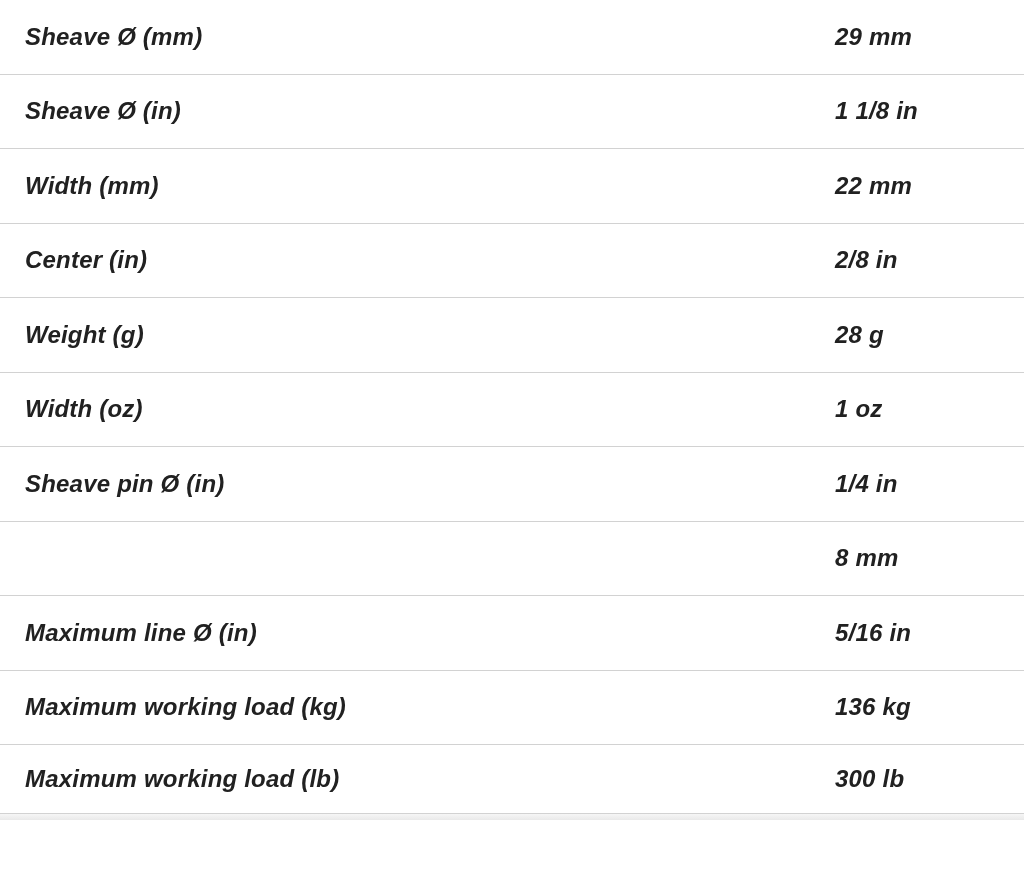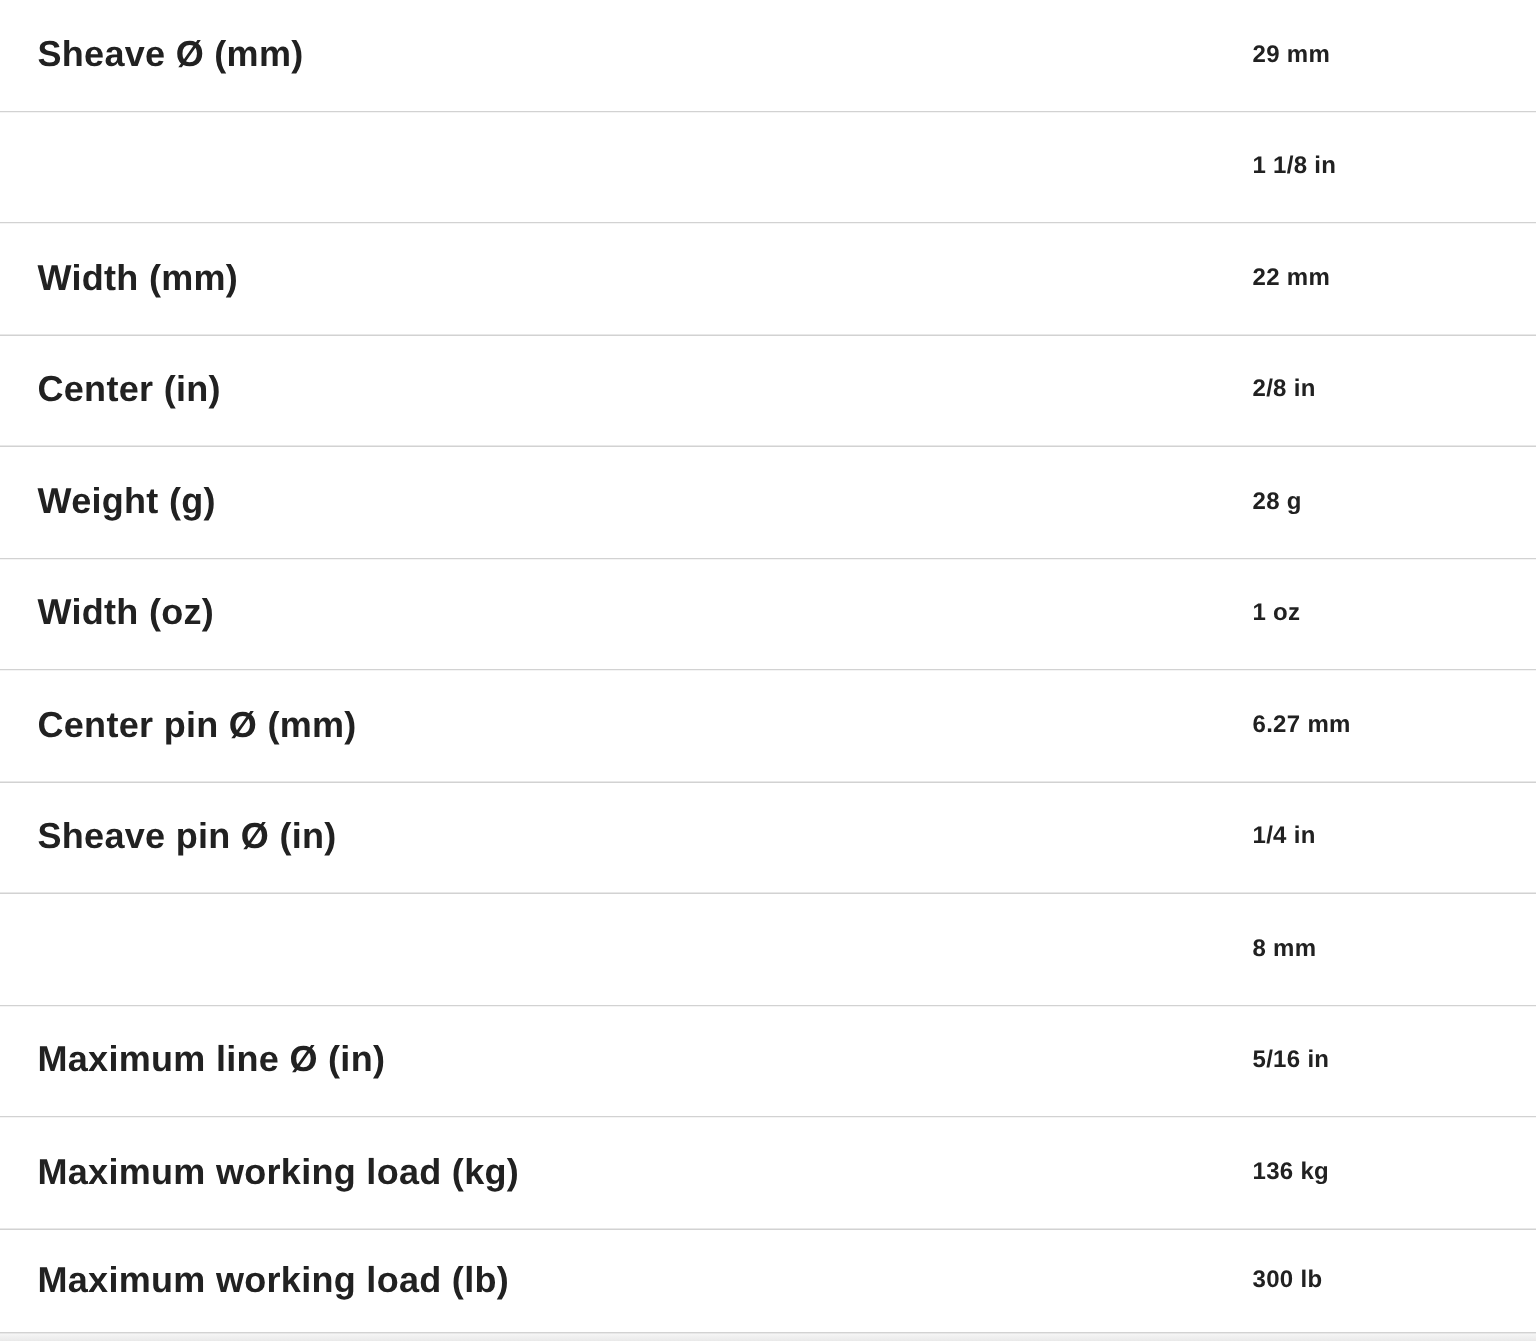--- a/index.html
+++ b/index.html
@@ -10,20 +10,21 @@
   * { margin: 0; padding: 0; box-sizing: border-box; }
   html, body {
     width: 1024px;
     height: 894px;
     background: var(--bg-color);
     overflow: hidden;
     font-family: "Liberation Sans", "DejaVu Sans", sans-serif;
   }
   .spec-table {
     width: 1024px;
+    font-style: italic;
   }
   .spec-row {
     position: relative;
     height: 74.5px;
     display: flex;
     align-items: center;
     border-bottom: 1px solid var(--divider-color);
     background: var(--bg-color);
   }
   .spec-row:last-child {
@@ -33,21 +34,21 @@
     padding-left: 25px;
     font-size: 24px;
     font-weight: 700;
     color: var(--text-color);
     letter-spacing: 0.2px;
     white-space: nowrap;
   }
   .spec-value {
     position: absolute;
     left: 835px;
-    font-size: 16px;
+    font-size: 24px;
     font-weight: 700;
     color: var(--text-color);
     letter-spacing: 0.2px;
     white-space: nowrap;
   }
   .footer-strip {
     height: 5.5px;
     width: 1024px;
     background: linear-gradient(#f6f6f6, #e9e9e9);
   }
@@ -56,20 +57,21 @@
 <body>
 
 <div class="spec-table">
 
     <div class="spec-row">
       <span class="spec-label">Sheave Ø (mm)</span>
       <span class="spec-value">29 mm</span>
     </div>
 
     <div class="spec-row">
+      <span class="spec-label">Sheave Ø (in)</span>
       <span class="spec-value">1 1/8 in</span>
     </div>
 
     <div class="spec-row">
       <span class="spec-label">Width (mm)</span>
       <span class="spec-value">22 mm</span>
     </div>
 
     <div class="spec-row">
       <span class="spec-label">Center (in)</span>
@@ -79,24 +81,20 @@
     <div class="spec-row">
       <span class="spec-label">Weight (g)</span>
       <span class="spec-value">28 g</span>
     </div>
 
     <div class="spec-row">
       <span class="spec-label">Width (oz)</span>
       <span class="spec-value">1 oz</span>
     </div>
 
-    <div class="spec-row">
-      <span class="spec-label">Center pin Ø (mm)</span>
-      <span class="spec-value">6.27 mm</span>
-    </div>
 
     <div class="spec-row">
       <span class="spec-label">Sheave pin Ø (in)</span>
       <span class="spec-value">1/4 in</span>
     </div>
 
     <div class="spec-row">
       <span class="spec-value">8 mm</span>
     </div>
 

